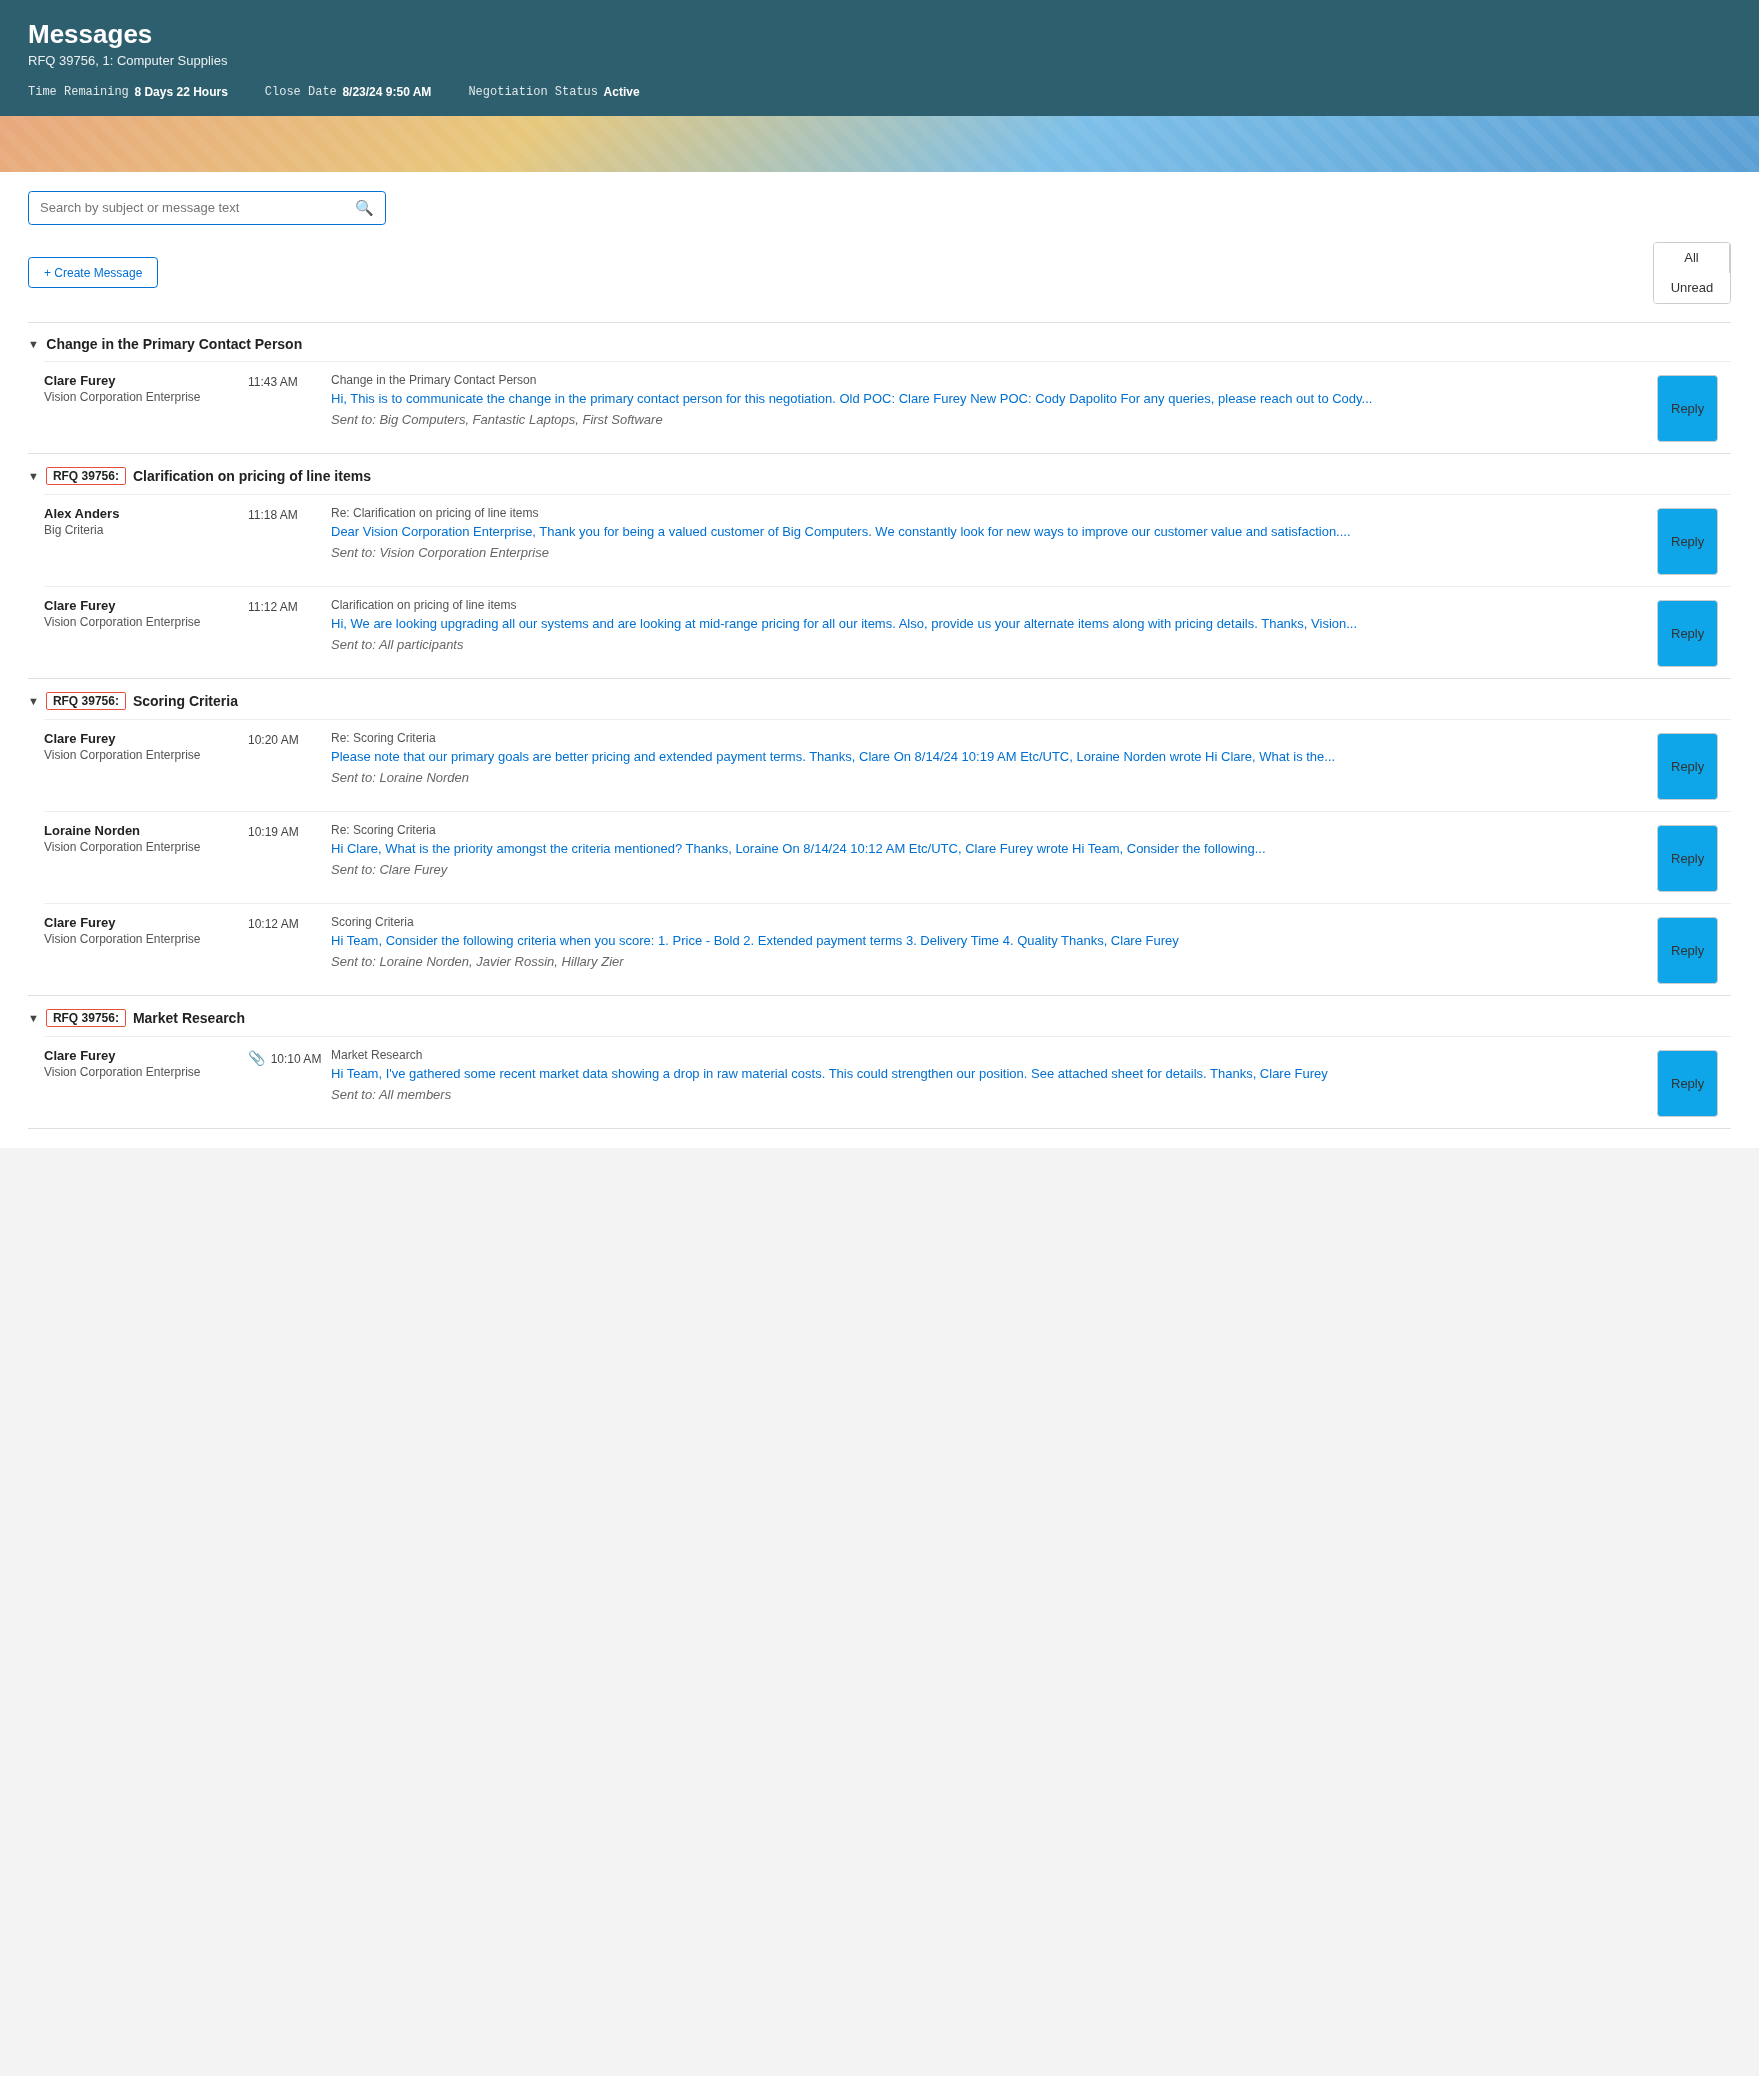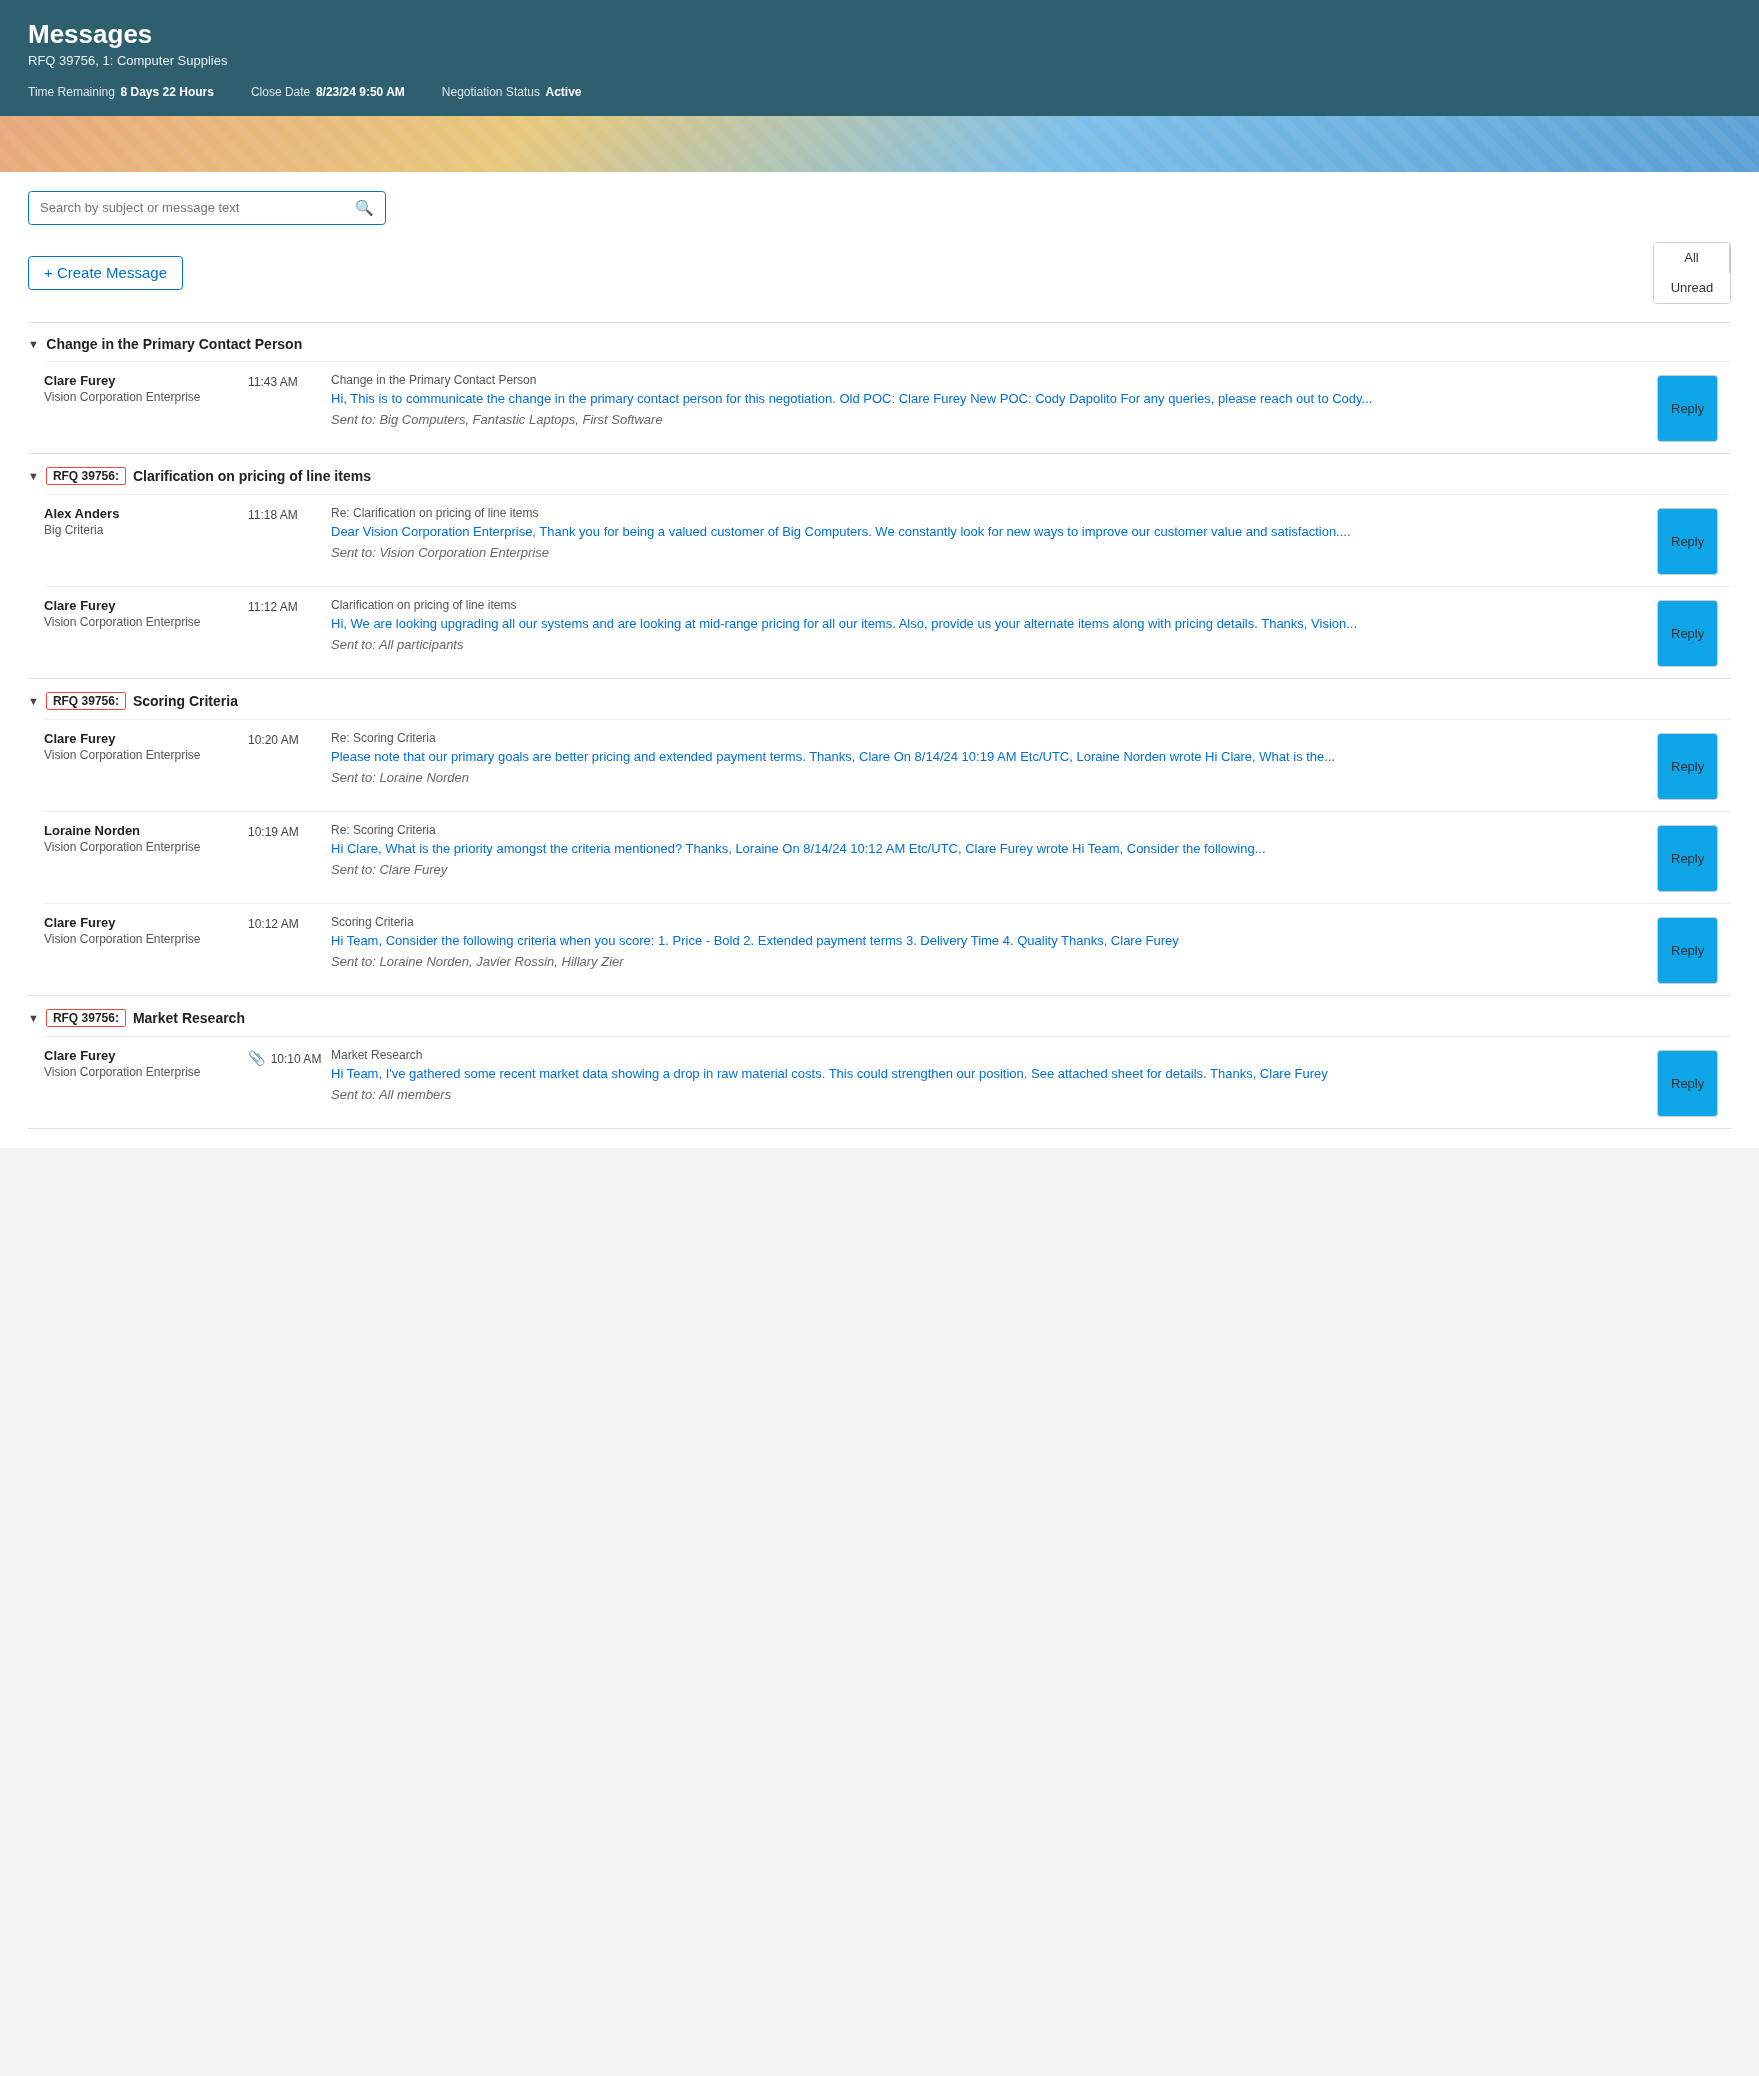--- a/index.html
+++ b/index.html
@@ -30,20 +30,21 @@
       font-size: 12px;
       display: flex;
       gap: 37px;
     }
     .header-meta-item {
       display: flex;
       gap: 5.6px;
     }
     .header-meta-label {
       opacity: 0.85;
+      font-family: Liberation Mono, monospace;
     }
     .header-meta-value {
       font-weight: 600;
     }
 
     
     .banner {
       height: 56px;
       background: linear-gradient(135deg, #e8a87c 0%, #e8c87c 30%, #7cbfe8 60%, #5a9fd4 100%);
       position: relative;
@@ -100,21 +101,21 @@
     }
     .create-btn {
       display: flex;
       align-items: center;
       gap: 5.6px;
       border: 0.9px solid #0070d2;
       background: white;
       color: #0070d2;
       padding: 7.4px 15px;
       border-radius: 3.7px;
-      font-size: 15px;
+      font-size: 12px;
       font-weight: 500;
       cursor: pointer;
     }
 
     .filter-btns {
       display: flex;
       border: 0.9px solid #ccc;
       border-radius: 3.7px;
       overflow: hidden;
       flex-direction: column;

